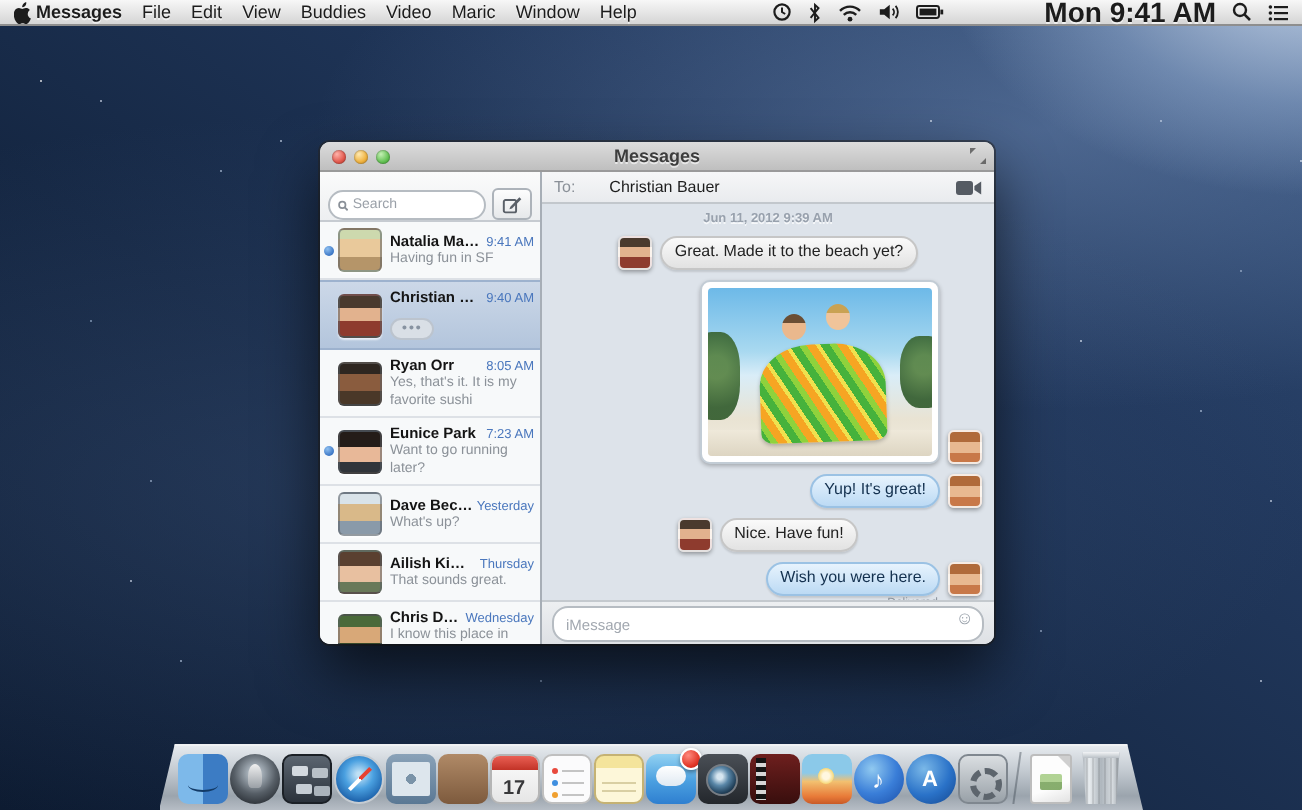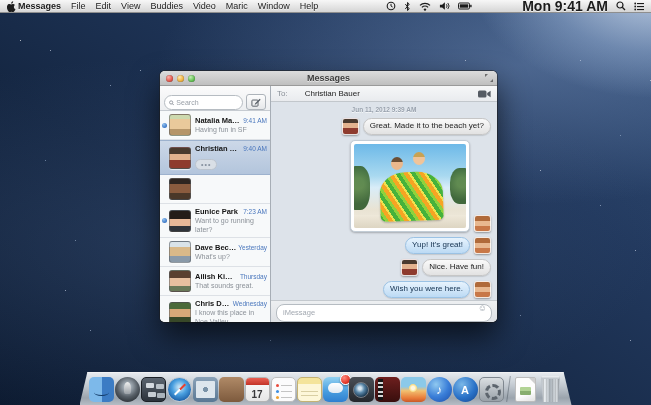--- a/index.html
+++ b/index.html
@@ -96,21 +96,21 @@
   .chat{flex:1;display:flex;flex-direction:column;background:#dde3ea;min-width:0;}
   .to-bar{height:15px;flex:0 0 15px;display:flex;align-items:center;padding:0 6px;
     background:linear-gradient(#f6f7f8,#e9ebee);border-bottom:1px solid #c2c7cc;font-size:8px;}
   .to-label{color:#8a9098;margin-right:17px;}
   .to-name{color:#1d1d1d;}
   .cam-btn{margin-left:auto;display:flex;align-items:center;}
   .msgs{flex:1;min-height:0;overflow:hidden;padding:4px 6px 2px;display:flex;flex-direction:column;gap:5px;}
   .date-hdr{text-align:center;font-size:6.5px;font-weight:bold;color:#98a1ad;text-shadow:0 1px 0 rgba(255,255,255,.7);}
   .msg-block{display:flex;flex-direction:column;}
   .msg-block.out{align-items:flex-end;}
-  .msg-block.in{align-items:flex-end;}
+  .msg-block.in{align-items:center;}
   .msg-row{display:flex;align-items:flex-end;gap:4px;}
   .avatar-sm{width:15px;height:15px;border-radius:3px;flex:0 0 15px;border:1px solid rgba(255,255,255,.85);box-shadow:0 1px 2px rgba(0,0,0,.35);}
   .bubble{font-size:8px;line-height:10px;padding:2px 6px 3px;border-radius:9px;max-width:150px;}
   .bubble.in{background:linear-gradient(#fafafa,#e2e2e2);border:1px solid #c6c6c6;color:#222;box-shadow:0 1px 1px rgba(0,0,0,.12);}
   .bubble.out{background:linear-gradient(#e7f3fd,#bcdaf4);border:1px solid #9bc2e4;color:#14314f;box-shadow:0 1px 1px rgba(0,0,0,.12);}
   .delivered{font-size:6px;color:#8b939d;margin:1px 22px 0 0;}
   
   .photo-frame{width:112px;height:84px;background:#fff;border:1px solid #c2ccd5;border-radius:5px;padding:3px;box-shadow:0 1px 2px rgba(0,0,0,.25);}
   .photo-img{position:relative;width:100%;height:100%;border-radius:2px;overflow:hidden;
     background:linear-gradient(#6db9e8 0%,#a9d9f0 38%,#d9edf8 52%,#e9e3d3 78%,#f2ede0 100%);}
@@ -333,20 +333,27 @@
           </div>
           <div class="conv selected">
             <div class="avatar av-1"></div>
             <div class="conv-text"><div class="conv-line1">
                 <span class="conv-name">Christian Bauer</span>
                 <span class="conv-time">9:40 AM</span>
               </div><span class="list-typing">•••</span></div>
           </div>
           <div class="conv">
             <div class="avatar av-2"></div>
+            <div class="conv-text">
+              <div class="conv-line1">
+                <span class="conv-name">Ryan Orr</span>
+                <span class="conv-time">8:05 AM</span>
+              </div>
+              <div class="conv-preview">Yes, that's it. It is my favorite sushi restaurant.</div>
+            </div>
           </div>
           <div class="conv">
             <span class="unread-dot"></span>
             <div class="avatar av-3"></div>
             <div class="conv-text">
               <div class="conv-line1">
                 <span class="conv-name">Eunice Park</span>
                 <span class="conv-time">7:23 AM</span>
               </div>
               <div class="conv-preview">Want to go running later?</div>

